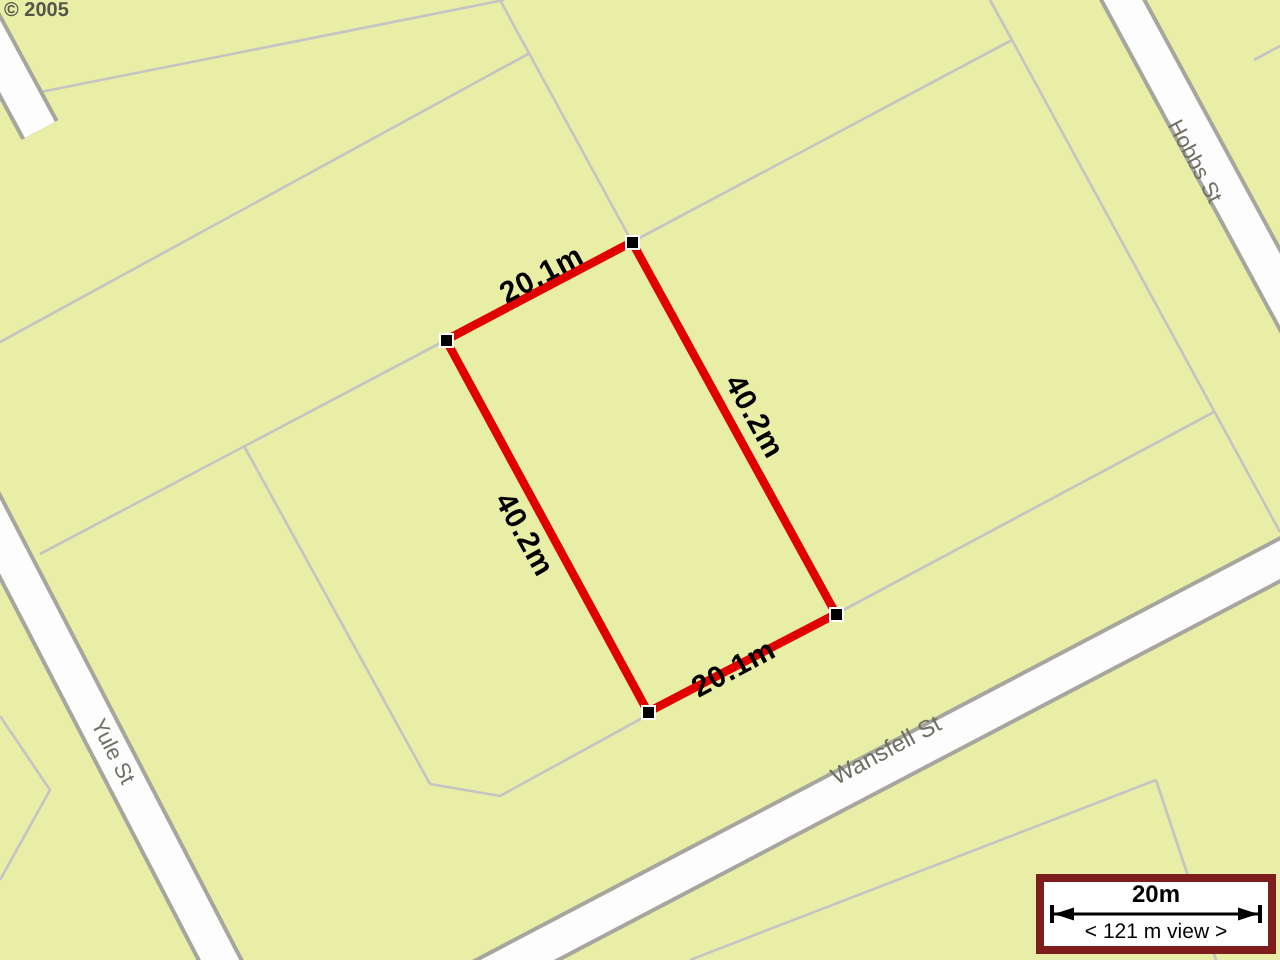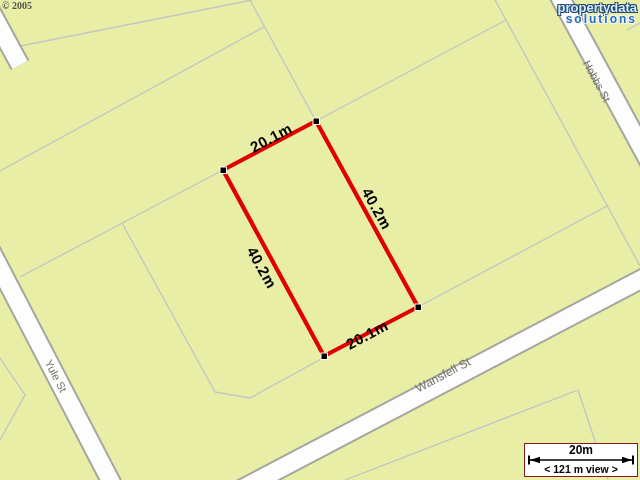--- a/index.html
+++ b/index.html
@@ -8,36 +8,36 @@
     background:#e8eea6;
     font-family:"Liberation Sans",sans-serif;
   }
   #map-svg{position:absolute;left:0;top:0;}
   .lbl{position:absolute;color:#000;white-space:nowrap;text-align:center;}
   .dim{font-size:15px;font-weight:bold;width:70px;letter-spacing:.5px;}
   .rot-short{transform:rotate(-28deg);}
   .rot-long{transform:rotate(61deg);}
   .area{font-size:13px;letter-spacing:1px;width:84px;}
   .street{font-size:11px;color:#6f6f64;}
-  .copyright{left:2px;top:0px;font-size:10px;font-weight:bold;color:#55554a;text-align:center;font-family:Liberation Serif, serif;}
+  .copyright{left:2px;top:0px;font-size:10px;font-weight:bold;color:#55554a;text-align:center;}
   .logo{position:absolute;right:3px;top:1px;text-align:right;line-height:13px;}
   .logo .l1{
     font-size:13px;font-weight:bold;color:#d3ecf7;
     text-shadow:-1px -1px 0 #1c4070,1px -1px 0 #1c4070,-1px 1px 0 #1c4070,1px 1px 0 #1c4070;
   }
   .logo .l2{
     font-size:12px;font-weight:bold;color:#2e6cb5;letter-spacing:2px;margin-top:-1px;
     text-shadow:-1px -1px 0 rgba(240,248,252,.95),1px -1px 0 rgba(240,248,252,.95),-1px 1px 0 rgba(240,248,252,.95),1px 1px 0 rgba(240,248,252,.95);
   }
   .scalebar{
     position:absolute;right:2px;bottom:3px;width:112px;
-    background:#fff;border:1px solid #7f1d1d;padding:1px 0 1px 0;text-align:center;
+    background:#fff;border:4px solid #7f1d1d;padding:1px 0 1px 0;text-align:center;
   }
   .scalebar .dist{font-size:12px;font-weight:bold;line-height:11px;}
-  .scalebar .view{font-size:10.5px;font-weight:bold;line-height:11px;}
+  .scalebar .view{font-size:10.5px;font-weight:normal;line-height:11px;}
   .scalebar svg{display:block;margin:-1px auto -1px auto;}
 </style>
 </head>
 <body>
 
 <div id="stage">
 
   <svg id="map-svg" width="640" height="480" viewBox="0 0 640 480">
 
     <g stroke="#c4c4c4" stroke-width="1.3" fill="none">
@@ -91,24 +91,20 @@
   <div class="lbl dim rot-short" style="left:332px;top:326px;">20.1m</div>
   <div class="lbl dim rot-long" style="left:227px;top:259px;">40.2m</div>
 
 
   <div class="lbl street" style="left:31px;top:370px;width:50px;transform:rotate(63deg);">Yule St</div>
   <div class="lbl street" style="left:401px;top:368px;width:84px;font-size:12px;transform:rotate(-28deg);">Wansfell St</div>
   <div class="lbl street" style="left:570px;top:75px;width:54px;transform:rotate(62deg);">Hobbs St</div>
 
   <div class="lbl copyright">© 2005</div>
 
-  <div class="logo">
-    <div class="l1">propertydata</div>
-    <div class="l2">solutions</div>
-  </div>
 
   <div class="scalebar">
     <div class="dist">20m</div>
     <svg width="108" height="10">
       <line x1="2" y1="5" x2="106" y2="5" stroke="#000" stroke-width="1.6"></line>
       <line x1="2" y1="0.5" x2="2" y2="9.5" stroke="#000" stroke-width="2"></line>
       <line x1="106" y1="0.5" x2="106" y2="9.5" stroke="#000" stroke-width="2"></line>
       <path d="M3,5 l10,-3.2 v6.4 z" fill="#000"></path>
       <path d="M105,5 l-10,-3.2 v6.4 z" fill="#000"></path>
     </svg>

